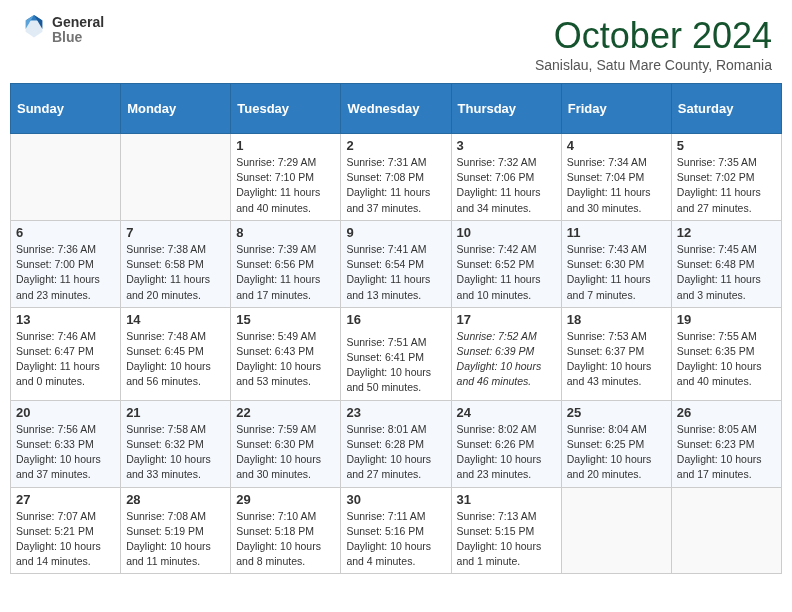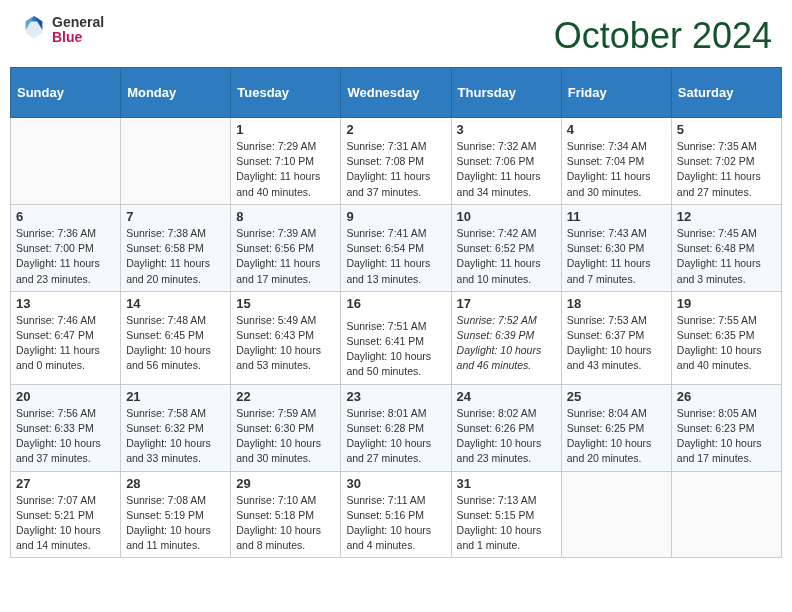--- a/index.html
+++ b/index.html
@@ -10,32 +10,32 @@
       min-height: 612px;
     }
     .header {
       display: flex;
       justify-content: space-between;
       align-items: flex-start;
       padding: 15px 20px 5px 20px;
     }
     .logo {
       display: flex;
-      align-items: center;
+      align-items: flex-start;
       gap: 4px;
     }
     .logo-text {
       display: flex;
       flex-direction: column;
       font-size: 14px;
       font-weight: bold;
       line-height: 1.1;
     }
     .logo-text .general { color: #333; }
-    .logo-text .blue { color: #be185d; }
+    .logo-text .blue { color: #737373; }
     .logo-icon {
       width: 28px;
       height: 28px;
     }
     .title-section {
       text-align: right;
     }
     .month-title {
       font-size: 36px;
       font-weight: normal;
@@ -103,20 +103,21 @@
       <polygon points="20,0 32,8 32,20" fill="#1a5a9a"></polygon>
       <polygon points="8,8 20,0 8,20" fill="#5ba3d9"></polygon>
     </svg>
     <div class="logo-text">
       <span class="general">General</span>
       <span class="blue">Blue</span>
     </div>
   </div>
   <div class="title-section">
     <div class="month-title">October 2024</div>
+    <div class="subtitle">Sanislau, Satu Mare County, Romania</div>
   </div>
 </div>
 
 <table class="calendar">
   <thead>
     <tr>
     <th>Sunday</th>
         <th>Monday</th>
         <th>Tuesday</th>
         <th>Wednesday</th>

